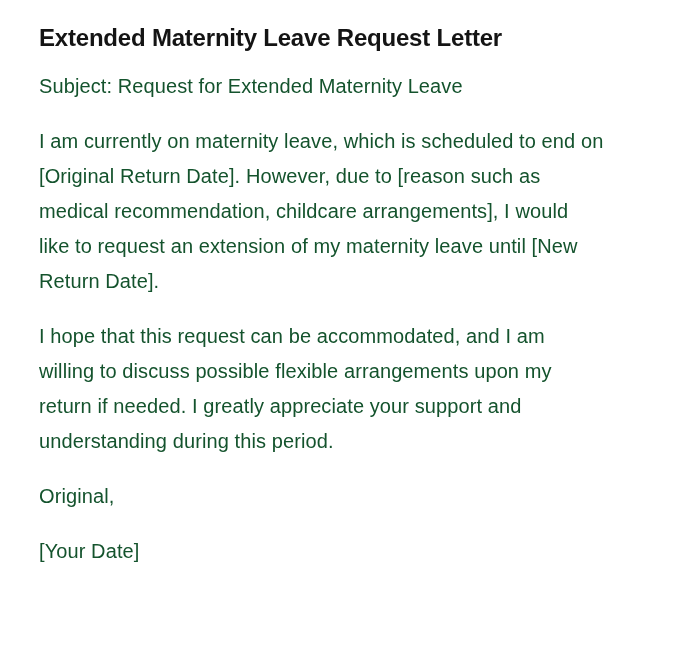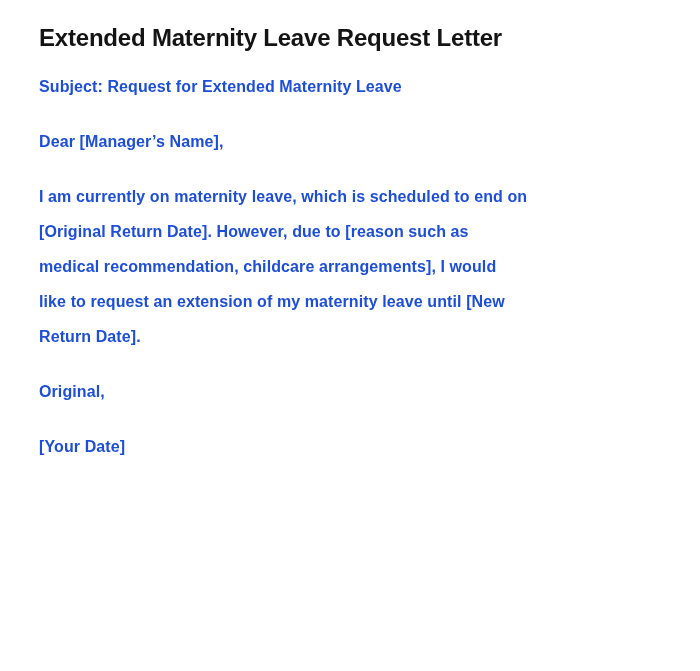--- a/index.html
+++ b/index.html
@@ -20,41 +20,44 @@
   .doc-title {
     margin: 0 0 15px 0;
     font-size: 24px;
     line-height: 32px;
     font-weight: 700;
     letter-spacing: -0.2px;
     color: #141414;
   }
   .doc-par {
     margin: 0 0 20px 0;
-    font-size: 16px;
+    font-size: 20px;
     line-height: 35px;
-    font-weight: 700;
-    color: #1d4ed8;
+    font-weight: 400;
+    color: #14532d;
     white-space: pre-line;
     letter-spacing: 0.1px;
   }
 </style>
 </head>
 <body>
 
 <div class="page">
   <h1 class="doc-title">Extended Maternity Leave Request Letter</h1>
 
   <p class="doc-par">Subject: Request for Extended Maternity Leave</p>
 
-  <p class="doc-par">Dear [Manager’s Name],</p>
 
   <p class="doc-par">I am currently on maternity leave, which is scheduled to end on
 [Original Return Date]. However, due to [reason such as
 medical recommendation, childcare arrangements], I would
 like to request an extension of my maternity leave until [New
 Return Date].</p>
 
+  <p class="doc-par">I hope that this request can be accommodated, and I am
+willing to discuss possible flexible arrangements upon my
+return if needed. I greatly appreciate your support and
+understanding during this period.</p>
 
   <p class="doc-par">Original,</p>
 
   <p class="doc-par">[Your Date]</p>
 </div>
 
 </body></html>

